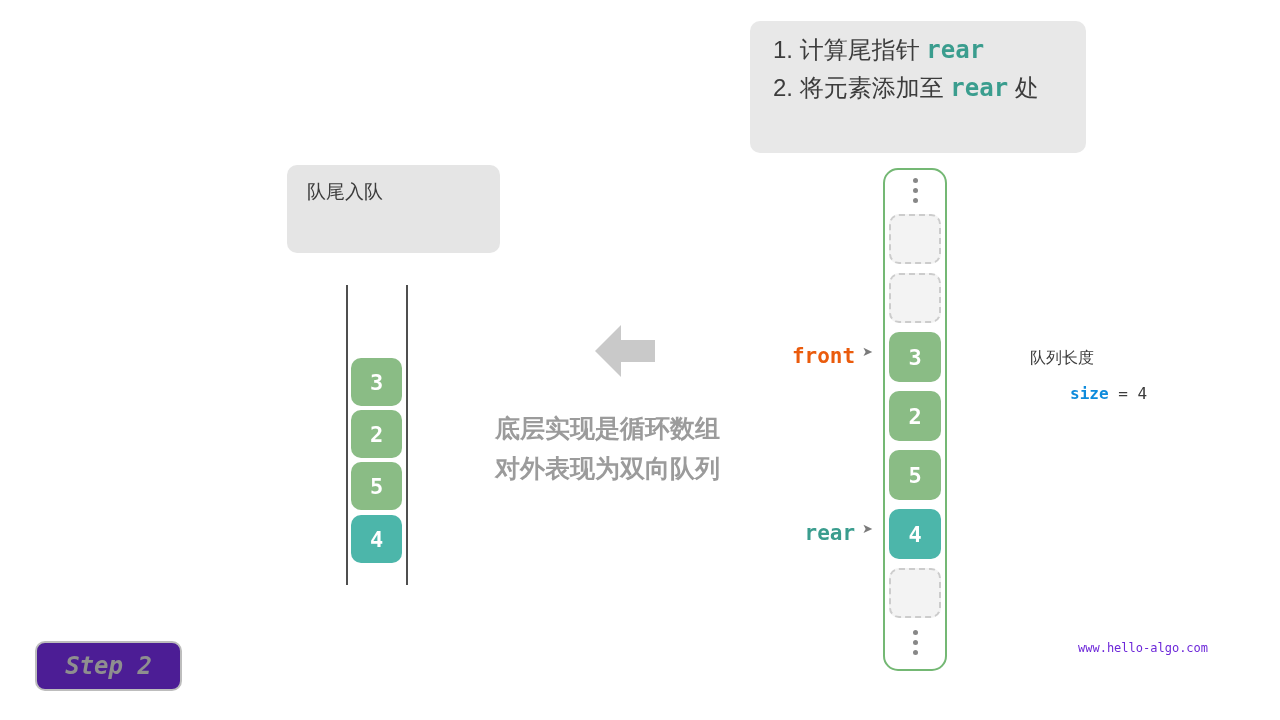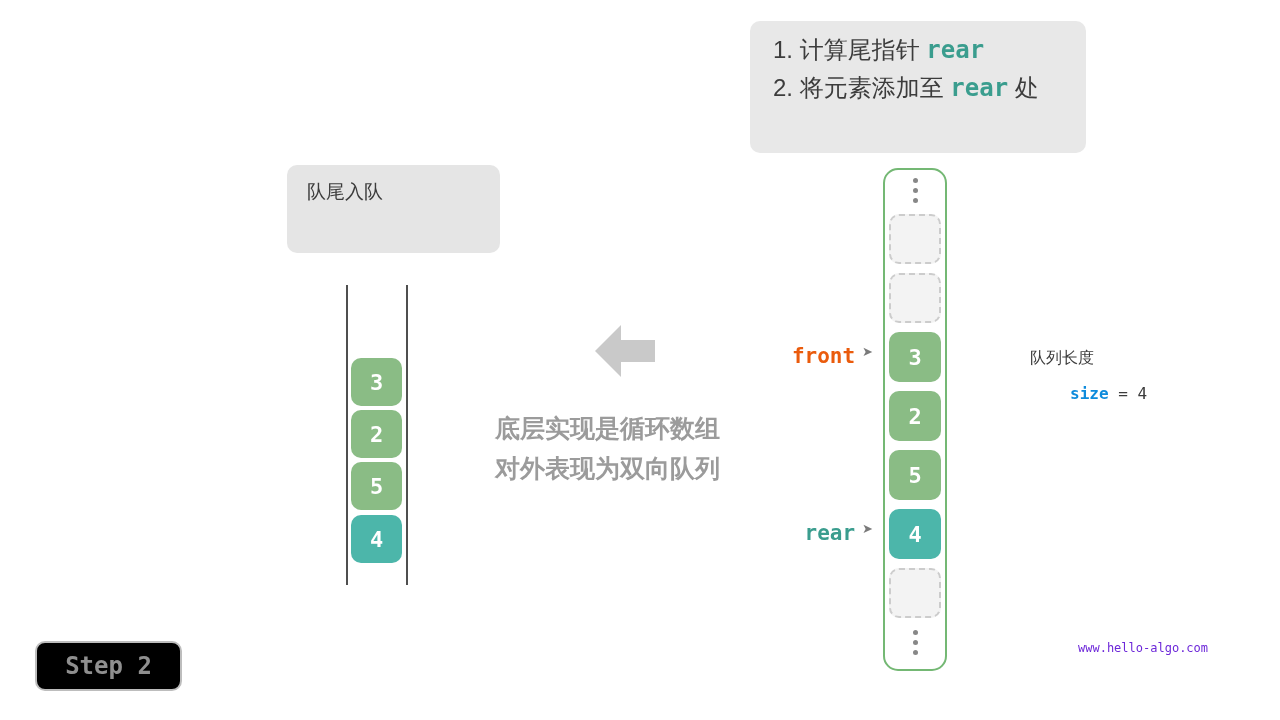--- a/index.html
+++ b/index.html
@@ -80,24 +80,24 @@
   .pointer-rear  { top: 521px; }
   .pointer-arrow { font-size: 13px; color: #7a7a7a; font-family: "DejaVu Sans", sans-serif; }
 
   
   .queue-info { position: absolute; left: 1030px; top: 340px; font-size: 16px; line-height: 36px; }
   .queue-info .code-line { font-family: "DejaVu Sans Mono", "Liberation Mono", monospace; margin-left: 40px; }
 
   
   .step-badge {
     position: absolute; left: 35px; top: 641px; width: 147px; height: 50px;
-    background: #000000; border: 2px solid #bdbdbd; border-radius: 10px;
+    background: #4c1d95; border: 2px solid #bdbdbd; border-radius: 10px;
     display: flex; align-items: center; justify-content: center;
     font-family: "DejaVu Sans Mono", "Liberation Mono", monospace;
-    font-weight: bold; font-size: 24px; color: #8f8f8f;
+    font-weight: bold; font-size: 24px; color: #8f8f8f; font-style: italic;
   }
 
   
   .watermark {
     position: absolute; left: 1078px; top: 641px;
     font-family: "DejaVu Sans Mono", "Liberation Mono", monospace;
     font-size: 12px; color: #6d28d9;
   }
 </style>
 </head>

